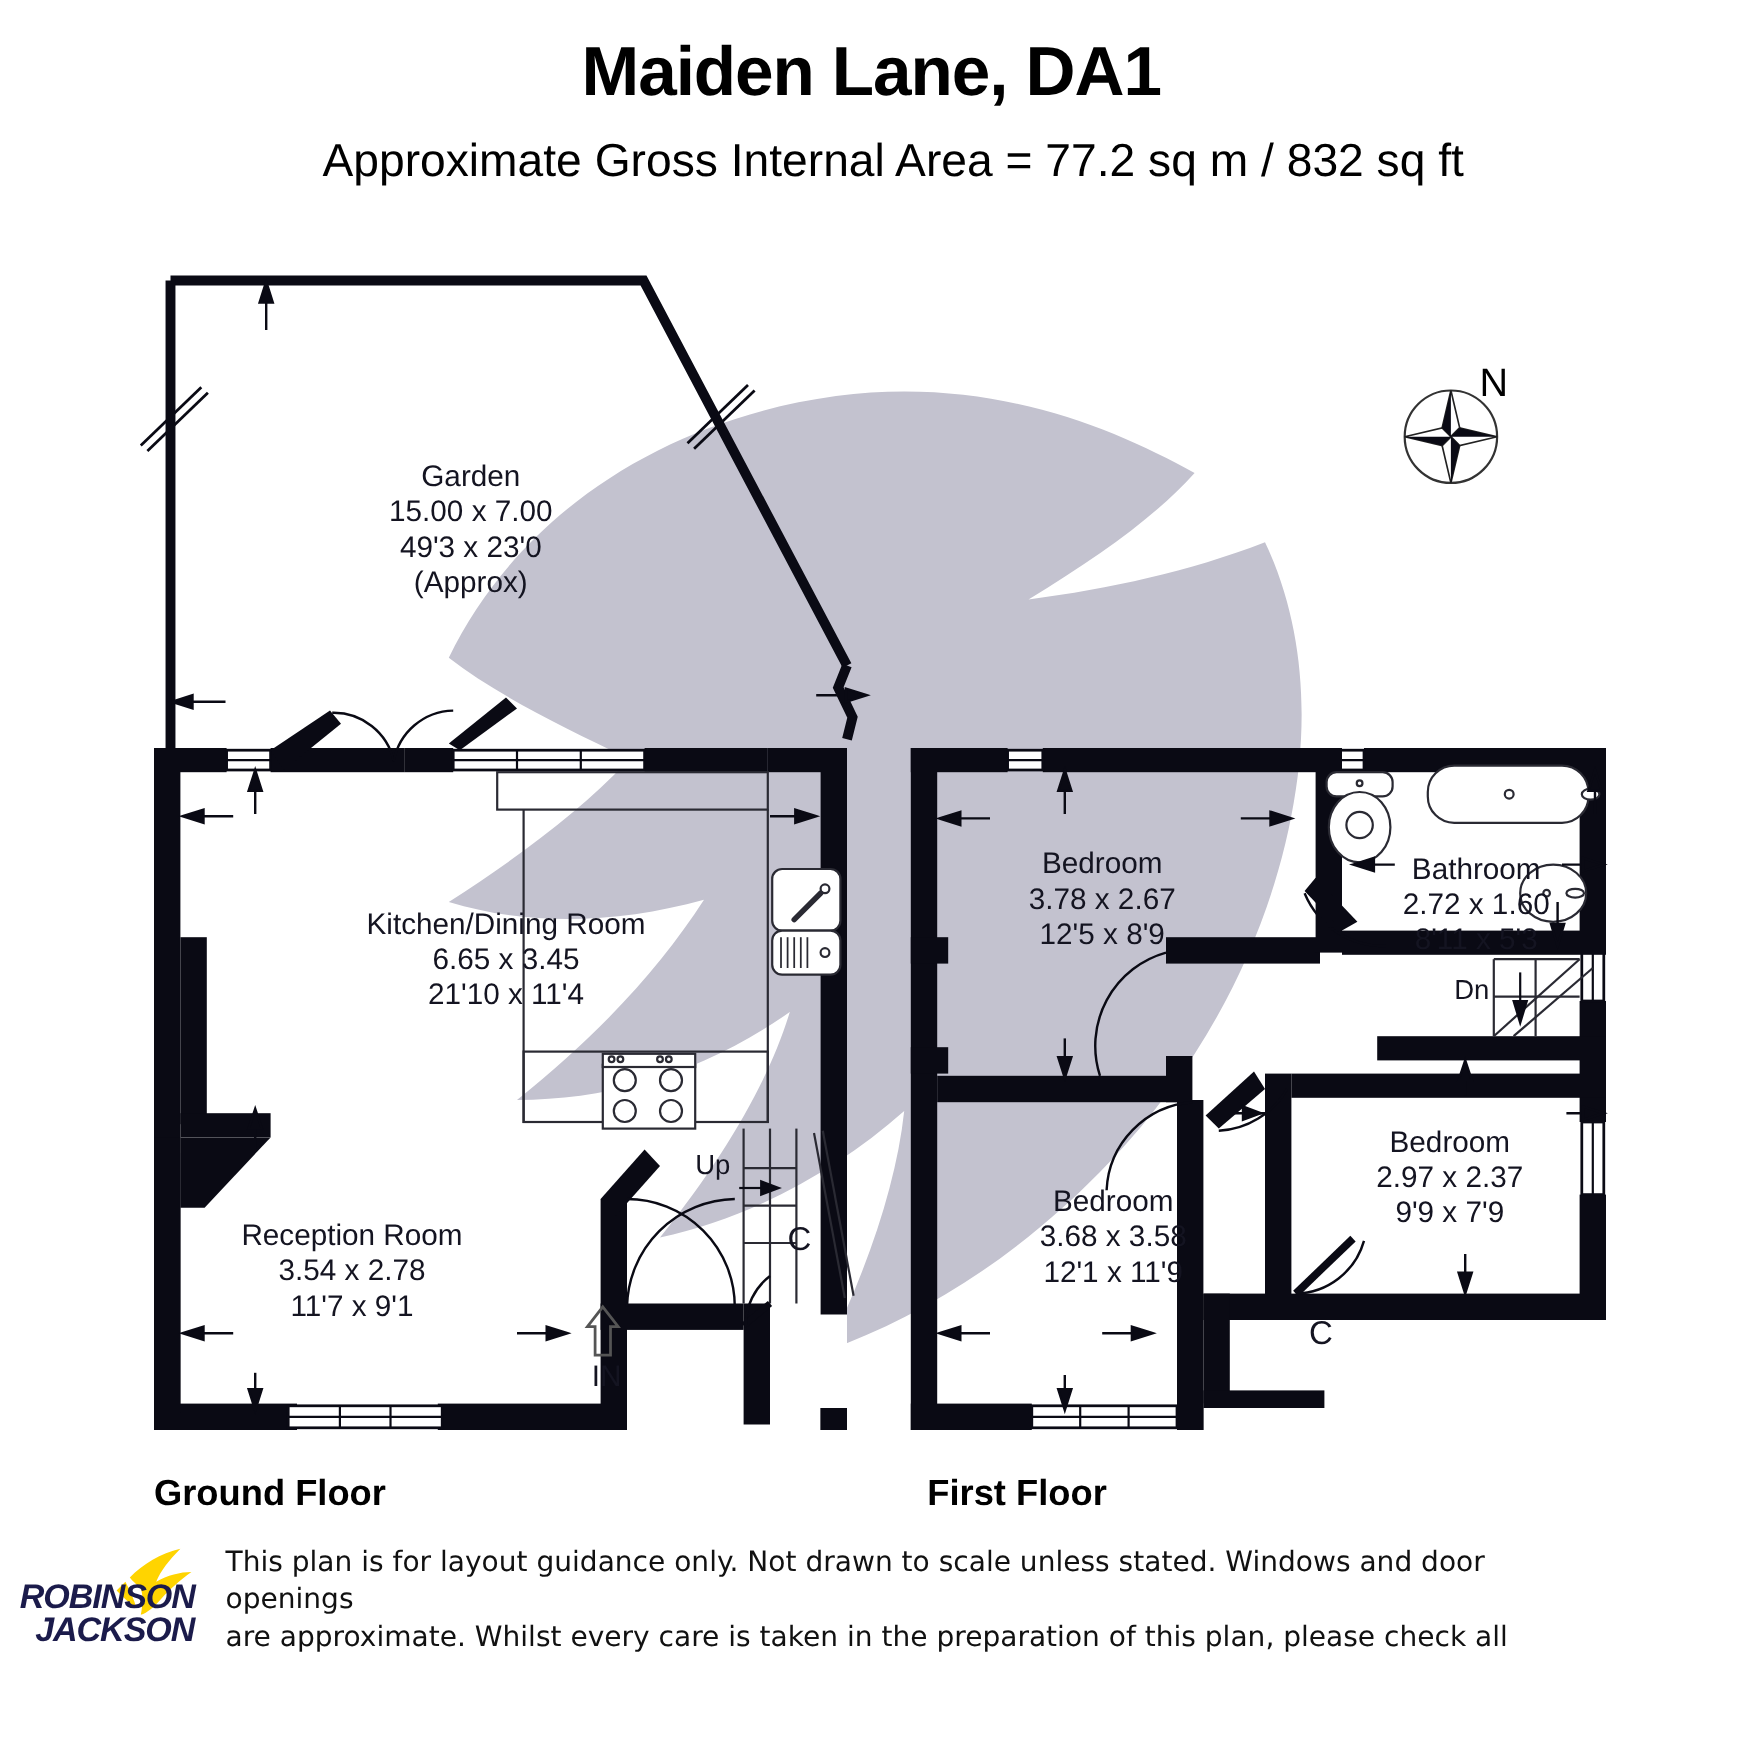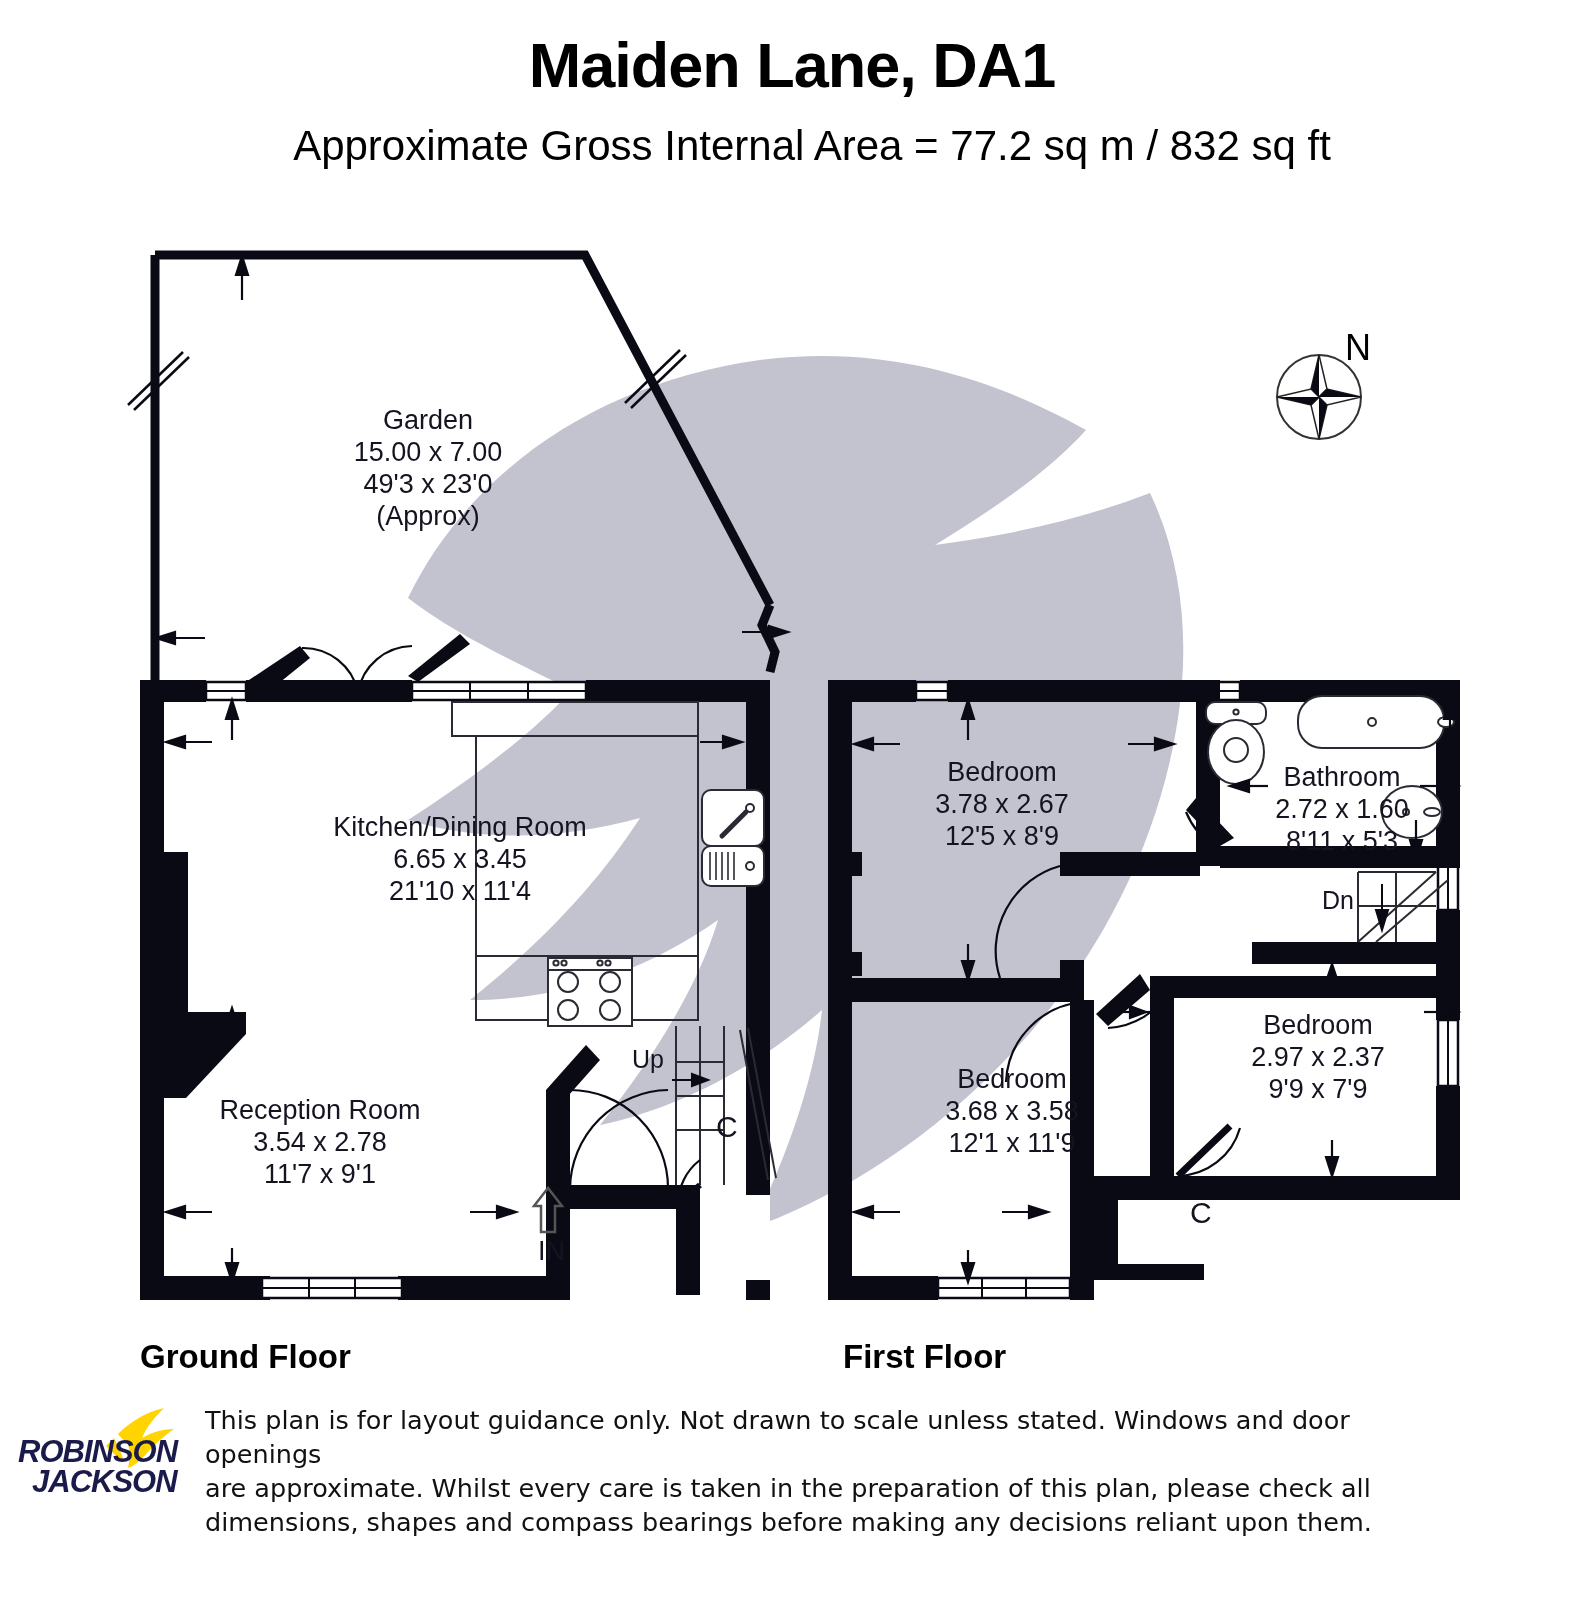--- a/index.html
+++ b/index.html
@@ -21,21 +21,21 @@
     position:absolute;font-size:33px;font-weight:bold;line-height:1;
   }
   #gf-label{left:140px;top:1340px;}
   #ff-label{left:828px;top:1340px;margin-left:15px;}
 
   
   .roomtxt{
     position:absolute;text-align:center;line-height:1.18;
     font-size:27px;color:#141421;white-space:nowrap;
   }
-  .roomtxt .nm{display:block;}
+  .roomtxt .nm{display:block;margin-top:13px;}
   .roomtxt .d1{display:block;}
   .roomtxt .d2{display:block;}
   .roomtxt .d3{display:block;}
 
   .smalltxt{position:absolute;font-size:25px;line-height:1;color:#141421;}
   .cuptxt{position:absolute;font-size:30px;line-height:1;color:#141421;}
   .nlab{position:absolute;left:1345px;top:330px;font-size:36px;line-height:1;}
 
   
   .disclaimer{
@@ -445,21 +445,20 @@
 <div class="cuptxt" style="left:1190px;top:1198px;">C</div>
 
 <div class="nlab">N</div>
 
 <div class="floorlabel" id="gf-label">Ground Floor</div>
 <div class="floorlabel" id="ff-label">First Floor</div>
 
 <div class="disclaimer">
   <div>This plan is for layout guidance only. Not drawn to scale unless stated. Windows and door openings</div>
   <div>are approximate. Whilst every care is taken in the preparation of this plan, please check all</div>
-  <div>dimensions, shapes and compass bearings before making any decisions reliant upon them.</div>
 </div>
 
 <div class="logo">
   <svg width="175" height="120" viewBox="0 0 175 120" style="position:absolute;left:0;top:0;">
     <path fill="#ffd400" d="M100,36 C112,24 128,14 146,10 C136,20 128,30 124,40
       C134,34 146,31 156,31 C146,38 136,47 128,56 C122,63 116,68 110,70
       C112,60 112,52 110,46 C106,42 102,39 100,36 Z
       M96,40 C100,48 104,56 106,64 C100,60 94,54 88,48 Z"></path>
   </svg>
   <div class="lg-t1">ROBINSON</div>

